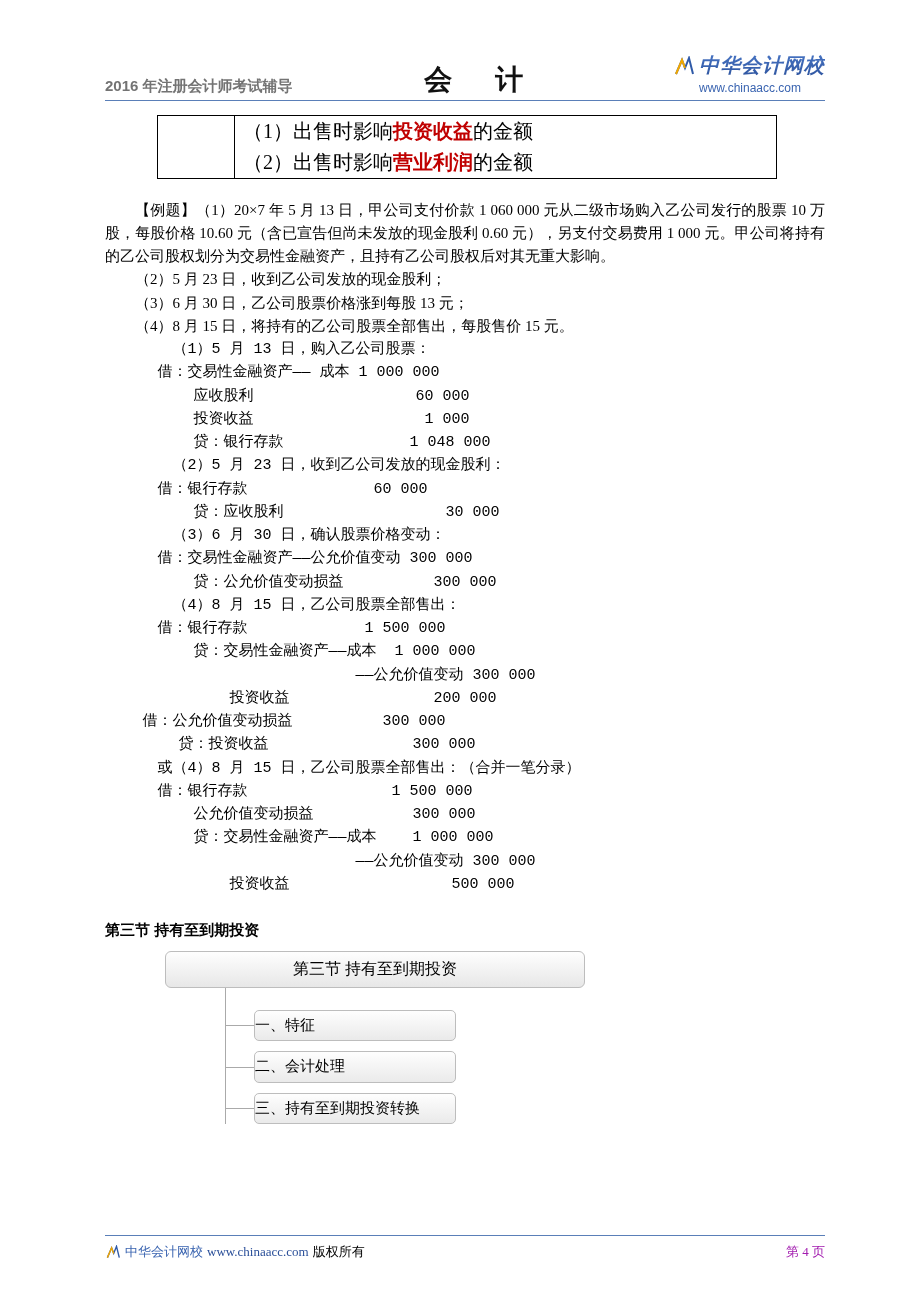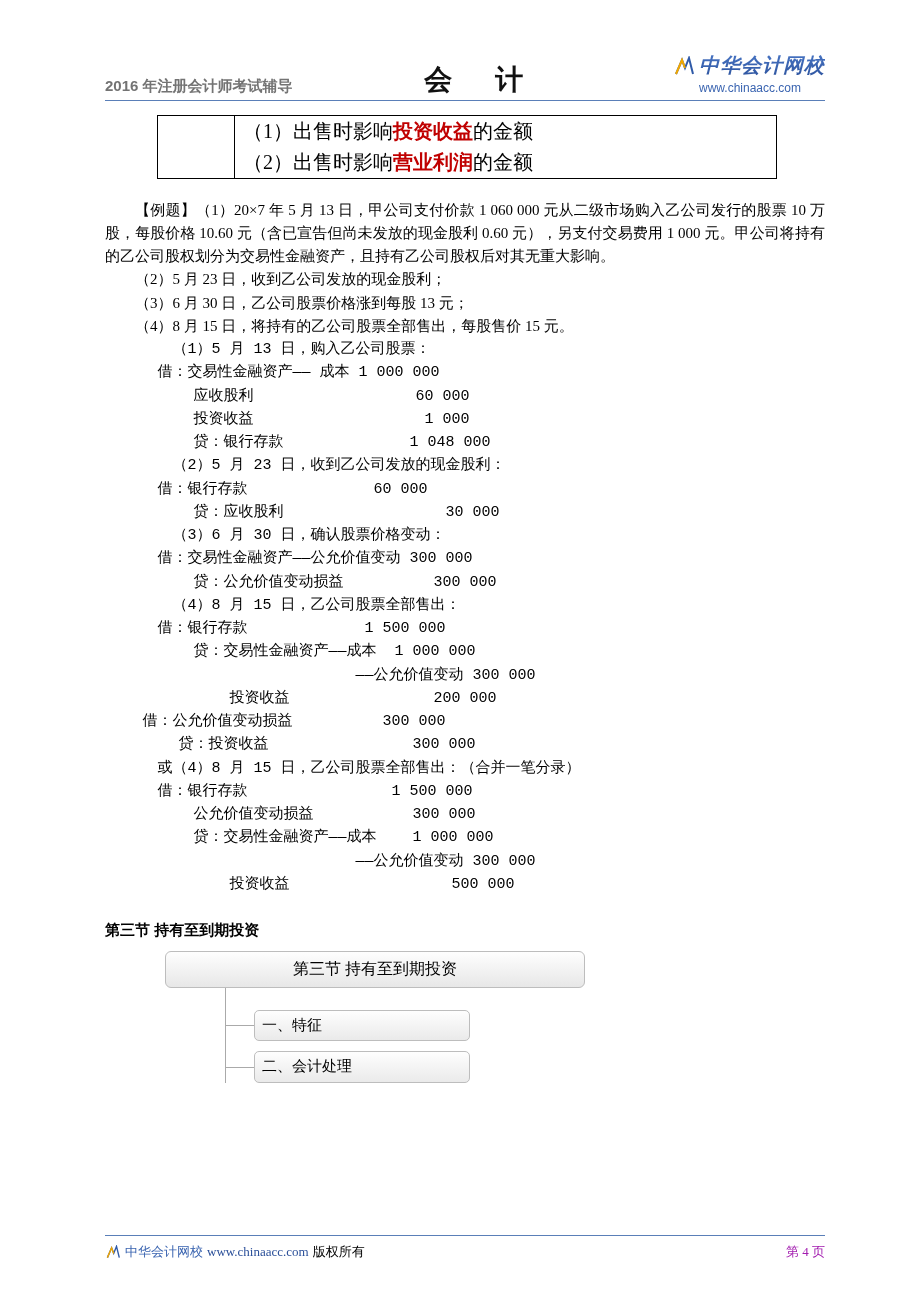--- a/index.html
+++ b/index.html
@@ -123,21 +123,21 @@
     margin-bottom:10px;
   }
   .outline-item:last-child { margin-bottom:0; }
   .outline-hconn {
     width:28px; height:1px; background:#aaa;
   }
   .outline-box {
     border:1px solid #bdbdbd;
     border-radius:5px;
     background: linear-gradient(180deg,#fefefe,#eaeaea);
-    padding:3px 7px;
+    padding:3px 0;
     min-width:200px;
     font-size:15px;
   }
   .footer {
     position:absolute;
     left:105px; right:95px;
     bottom:40px;
     border-top:1px solid #5a7fb8;
     padding-top:6px;
     font-size:13px;
@@ -240,20 +240,24 @@
     <div class="outline-items">
       <div class="item-spacer"></div>
       <div class="outline-item">
         <div class="outline-hconn"></div>
         <div class="outline-box">一、特征</div>
       </div>
       <div class="outline-item">
         <div class="outline-hconn"></div>
         <div class="outline-box">二、会计处理</div>
       </div>
+      <div class="outline-item">
+        <div class="outline-hconn"></div>
+        <div class="outline-box">三、持有至到期投资转换</div>
+      </div>
     </div>
   </div>
 
   <div class="footer">
     <div class="footer-left">
       <span class="logo-icon">
         <svg width="16" height="14" viewBox="0 0 22 20">
           <path d="M3 18 L9 4 L12 12 L16 2 L20 18" fill="none" stroke="#2f5aa8" stroke-width="2"></path>
           <path d="M3 18 L9 4 L12 12" fill="none" stroke="#f2a800" stroke-width="2"></path>
         </svg>

